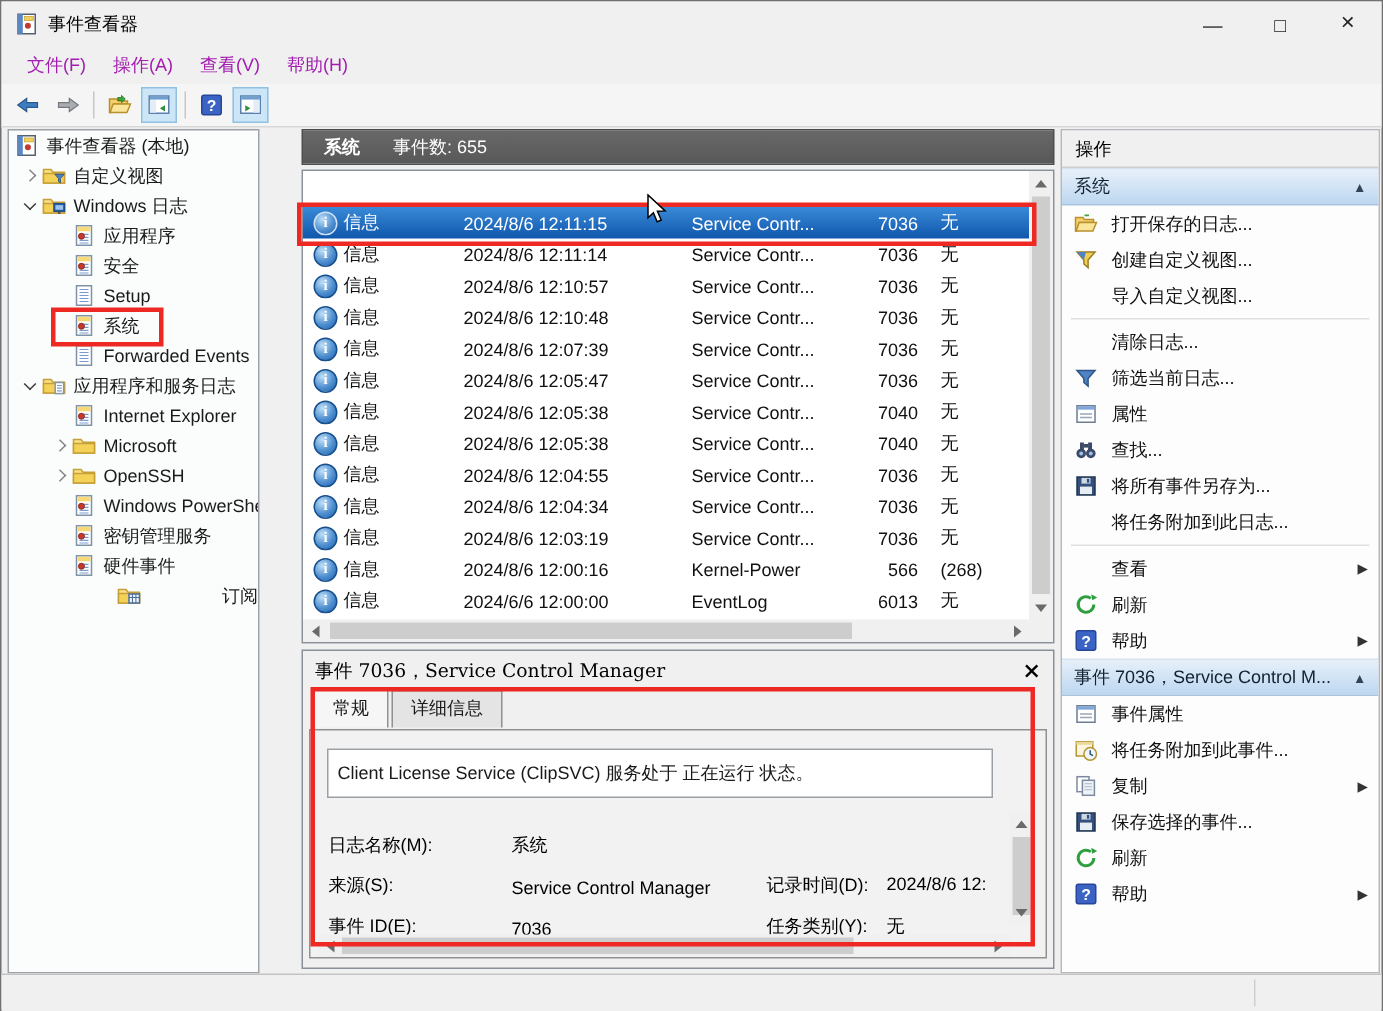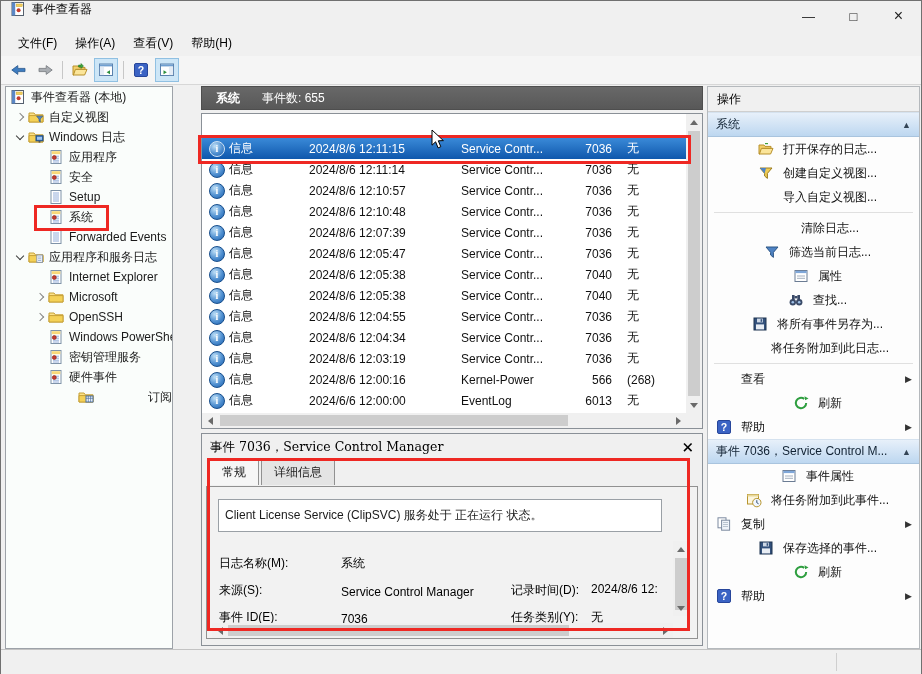--- a/index.html
+++ b/index.html
@@ -2,29 +2,29 @@
 <html><head>
 <meta charset="utf-8">
 <style>
   html,body{margin:0;padding:0;background:#e8e8e8;}
   body{width:922px;height:674px;position:relative;overflow:hidden;
        font-family:"Liberation Sans","DejaVu Sans",sans-serif;font-size:12px;color:#1a1a1a;
        -webkit-font-smoothing:antialiased;}
   .window{position:absolute;inset:0;background:#f0f0f0;border:1px solid #707070;box-sizing:border-box;}
 
   
-  .titlebar{position:absolute;left:0;top:0;right:0;height:30px;background:#f0f0f0;display:flex;align-items:flex-start;}
+  .titlebar{position:absolute;left:0;top:0;right:0;height:30px;background:#f0f0f0;display:flex;align-items:center;}
   .app-icon{width:16px;height:16px;margin:0 6px 0 9px;}
   .title-text{font-size:12px;color:#000;}
   .win-controls{position:absolute;right:0;top:0;height:30px;display:flex;}
   .win-btn{width:45px;height:30px;display:flex;align-items:center;justify-content:center;font-size:13px;color:#222;}
 
   
   .menubar{position:absolute;left:0;top:30px;right:0;height:25px;display:flex;align-items:center;padding-left:8px;background:#f0f0f0;}
-  .menu-item{padding:3px 9px;color:#000000;}
+  .menu-item{padding:3px 9px;color:#a21caf;}
 
   
   .toolbar{position:absolute;left:0;top:55px;right:0;height:28px;background:#f5f5f5;border-bottom:1px solid #d7d7d7;display:flex;align-items:center;padding-left:5px;}
   .tb-btn{width:24px;height:24px;display:flex;align-items:center;justify-content:center;margin:0 1px;border:1px solid transparent;box-sizing:border-box;background:transparent;}
   .tb-btn.active{background:#cde6f7;border-color:#90c0e2;}
   .tb-sep{width:1px;height:18px;background:#c7c7c7;margin:0 4px;}
 
   
   .tree-pane{position:absolute;left:4px;top:85px;width:168px;height:563px;background:#fafdfb;border:1px solid #9da2a8;box-sizing:border-box;overflow:hidden;}
   .center-pane{position:absolute;left:200px;top:85px;width:502px;height:563px;}
@@ -83,21 +83,21 @@
   .fvalue{color:#000;}
   .fcol2{margin-left:22px;display:flex;}
   .fcol2 .flabel{width:80px;}
   .detail .vscroll{top:54px;bottom:22px;right:8px;}
   .detail .hscroll{left:5px;right:26px;bottom:7px;}
 
   
   .ap-title{height:24px;display:flex;align-items:center;padding-left:9px;background:#f0f0f0;border-bottom:1px solid #cfcfcf;color:#000;}
   .ap-section-h{height:23px;display:flex;align-items:center;padding:0 8px;background:linear-gradient(#e7f0fa,#bdd7f0);border-top:1px solid #d5e2ef;border-bottom:1px solid #a9c4de;color:#123;}
   .ap-section-h .arrow{margin-left:auto;font-size:9px;color:#345;}
-  .ap-item{height:24px;display:flex;align-items:center;padding-left:8px;color:#111;justify-content:center;}
+  .ap-item{height:24px;display:flex;align-items:center;padding-left:8px;color:#111;}
   .ap-item .icon16{margin-right:9px;}
   .ap-item .no-icon{width:25px;flex:none;}
   .ap-item .sub{margin-left:auto;margin-right:7px;font-size:9px;color:#333;}
   .ap-sep{height:1px;background:#e0e0e0;margin:3px 6px;}
 
   
   .redbox{position:absolute;border:3px solid #ee2823;box-sizing:border-box;z-index:50;pointer-events:none;}
   #cursor{position:absolute;z-index:60;pointer-events:none;}
 </style>
 </head>

